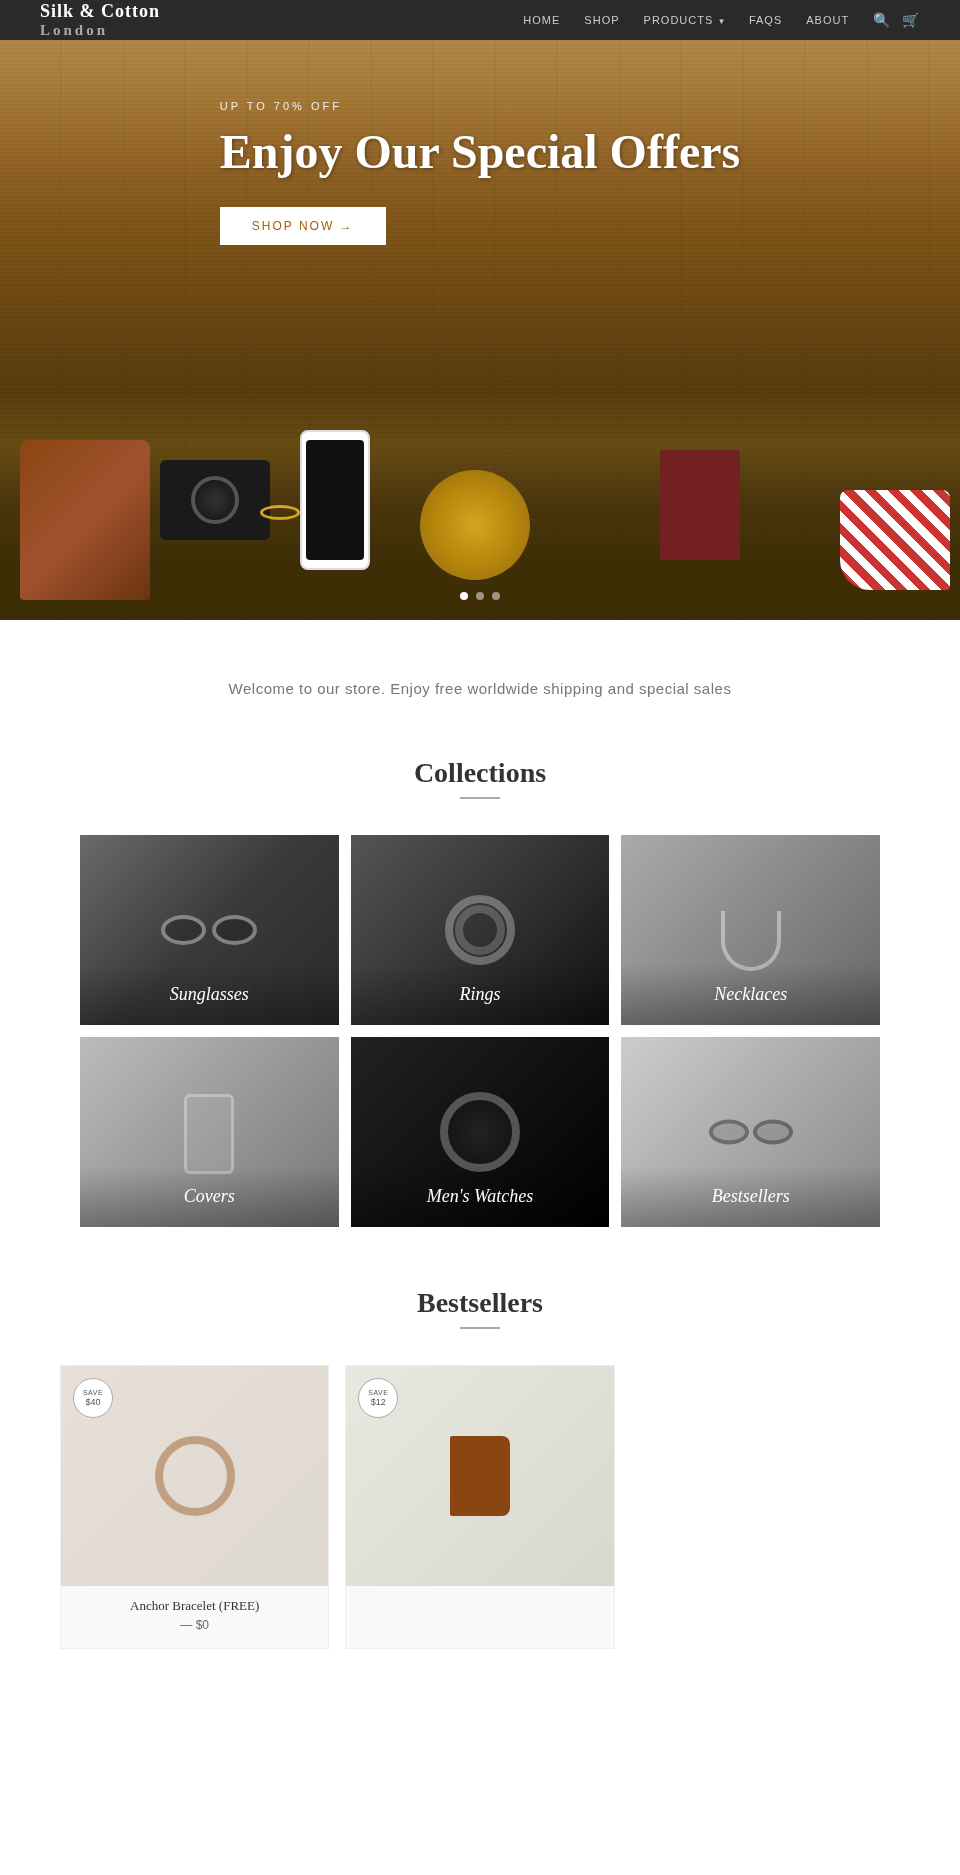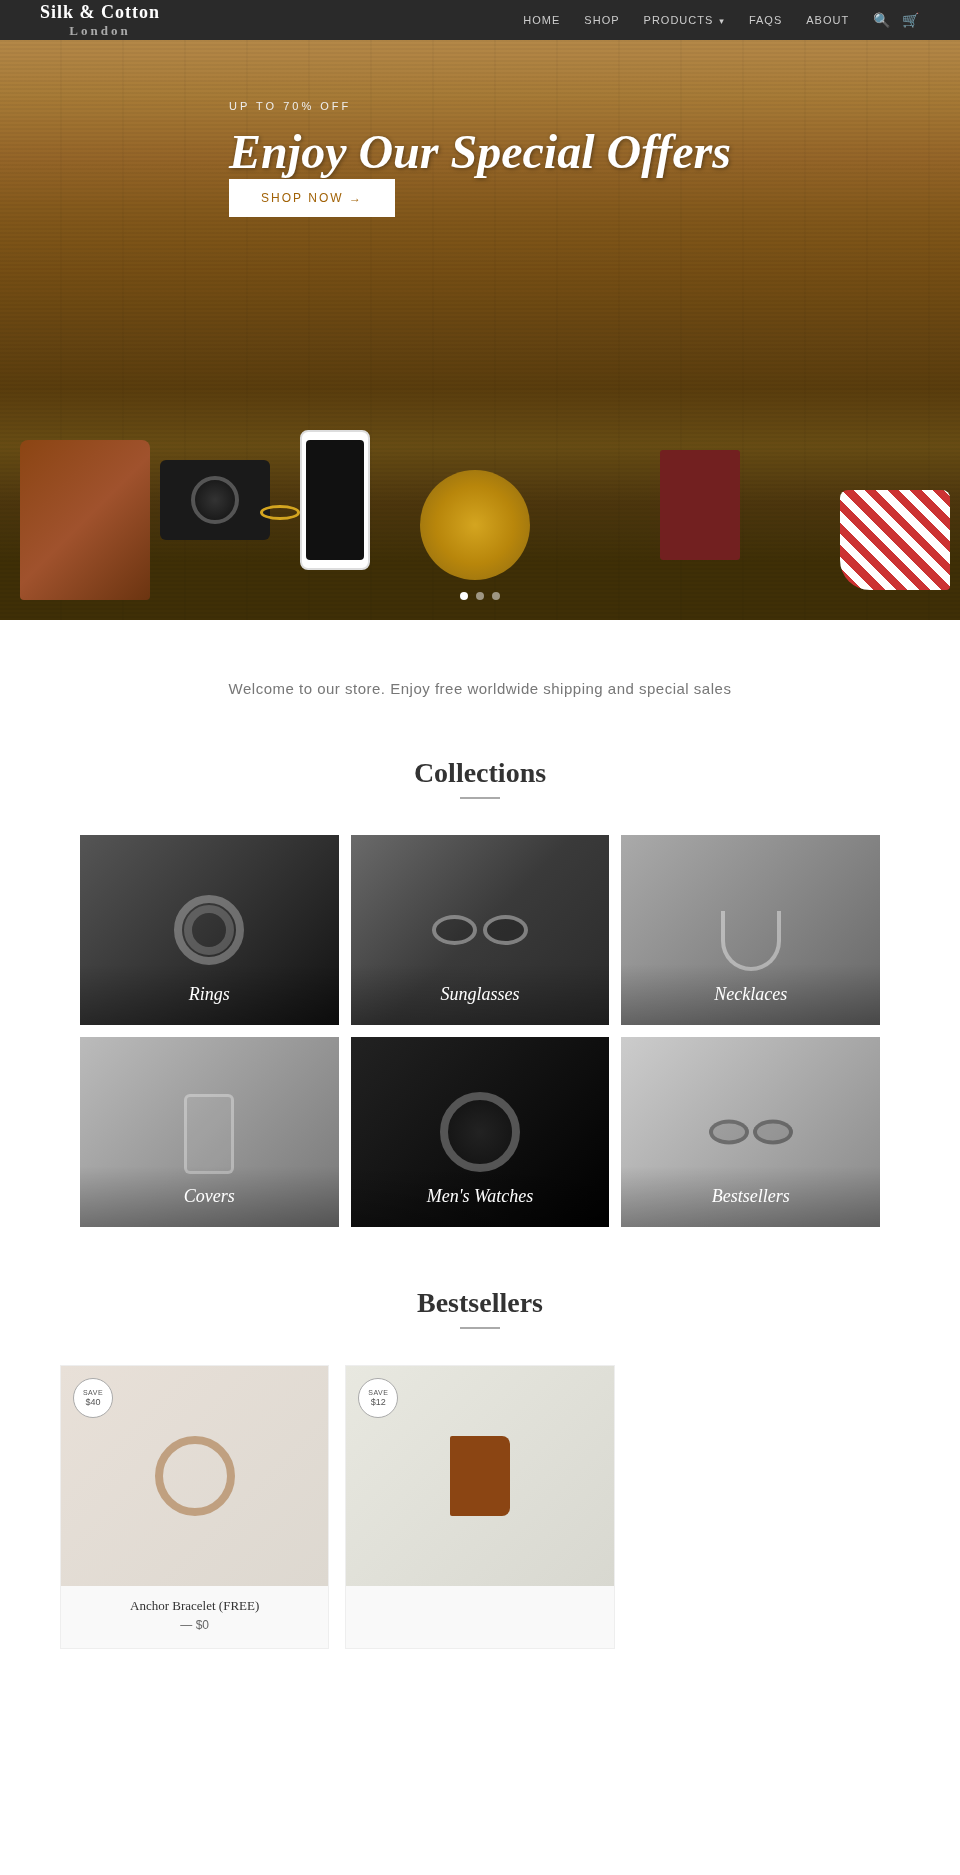--- a/index.html
+++ b/index.html
@@ -16,25 +16,25 @@
     }
     .logo {
       color: #fff;
       font-size: 18px;
       font-style: italic;
       letter-spacing: 1px;
     }
     .logo span { font-weight: bold; font-style: normal; }
     .logo-sub {
       display: block;
-      font-size: 13px;
+      font-size: 15px;
       letter-spacing: 3px;
       font-style: normal;
       color: #aaa;
-      text-align: center;
+      text-align: left;
     }
     .nav {
       display: flex;
       align-items: center;
       gap: 24px;
     }
     .nav a {
       color: #ccc;
       text-decoration: none;
       font-family: Arial, sans-serif;
@@ -125,22 +125,22 @@
       letter-spacing: 3px;
       text-transform: uppercase;
       color: #eee;
       margin-bottom: 12px;
     }
     .hero-title {
       font-size: 48px;
       font-weight: bold;
       color: #fff;
       text-shadow: 1px 1px 4px rgba(0,0,0,0.4);
+      margin-bottom: 28px;
       line-height: 1.15;
-      font-style: italic;
     }
     .hero-btn {
       display: inline-block;
       background: #fff;
       color: #a16207;
       padding: 12px 32px;
       font-family: Arial, sans-serif;
       font-size: 12px;
       letter-spacing: 2px;
       text-transform: uppercase;
@@ -566,37 +566,37 @@
 <section class="welcome-section">
   <p>Welcome to our store. Enjoy free worldwide shipping and special sales</p>
 </section>
 
 <section class="collections-section">
   <h2 class="section-title">Collections</h2>
   <div class="section-divider"></div>
   <div class="collections-grid">
 
     <div class="collection-item">
-      <div class="collection-bg col-rings" style="background:linear-gradient(135deg,#555,#333,#111);">
-        <div style="position:absolute;top:0;left:0;right:0;bottom:0;background:linear-gradient(135deg,#555,#333,#111);"></div>
-        <div class="ring-shape"></div>
-        <div class="ring-shape" style="width:50px;height:50px;border-color:rgba(255,255,255,0.2);"></div>
-      </div>
-      <div class="collection-label">Rings</div>
-    </div>
-
-    <div class="collection-item">
       <div class="collection-bg col-sunglasses">
         <div style="position:absolute;top:0;left:0;right:0;bottom:0;background:linear-gradient(135deg,#6a6a6a,#3a3a3a,#2a2a2a);"></div>
         <div class="sunglasses-shape">
           <div class="lens"></div>
           <div class="lens"></div>
         </div>
       </div>
       <div class="collection-label">Sunglasses</div>
+    </div>
+
+    <div class="collection-item">
+      <div class="collection-bg col-rings" style="background:linear-gradient(135deg,#555,#333,#111);">
+        <div style="position:absolute;top:0;left:0;right:0;bottom:0;background:linear-gradient(135deg,#555,#333,#111);"></div>
+        <div class="ring-shape"></div>
+        <div class="ring-shape" style="width:50px;height:50px;border-color:rgba(255,255,255,0.2);"></div>
+      </div>
+      <div class="collection-label">Rings</div>
     </div>
 
     <div class="collection-item">
       <div class="collection-bg col-necklaces" style="background:linear-gradient(135deg,#aaa,#888,#666);">
         <div style="position:absolute;top:0;left:0;right:0;bottom:0;background:linear-gradient(135deg,#aaa,#888,#666);"></div>
         <div class="necklace-shape"></div>
       </div>
       <div class="collection-label">Necklaces</div>
     </div>
 

